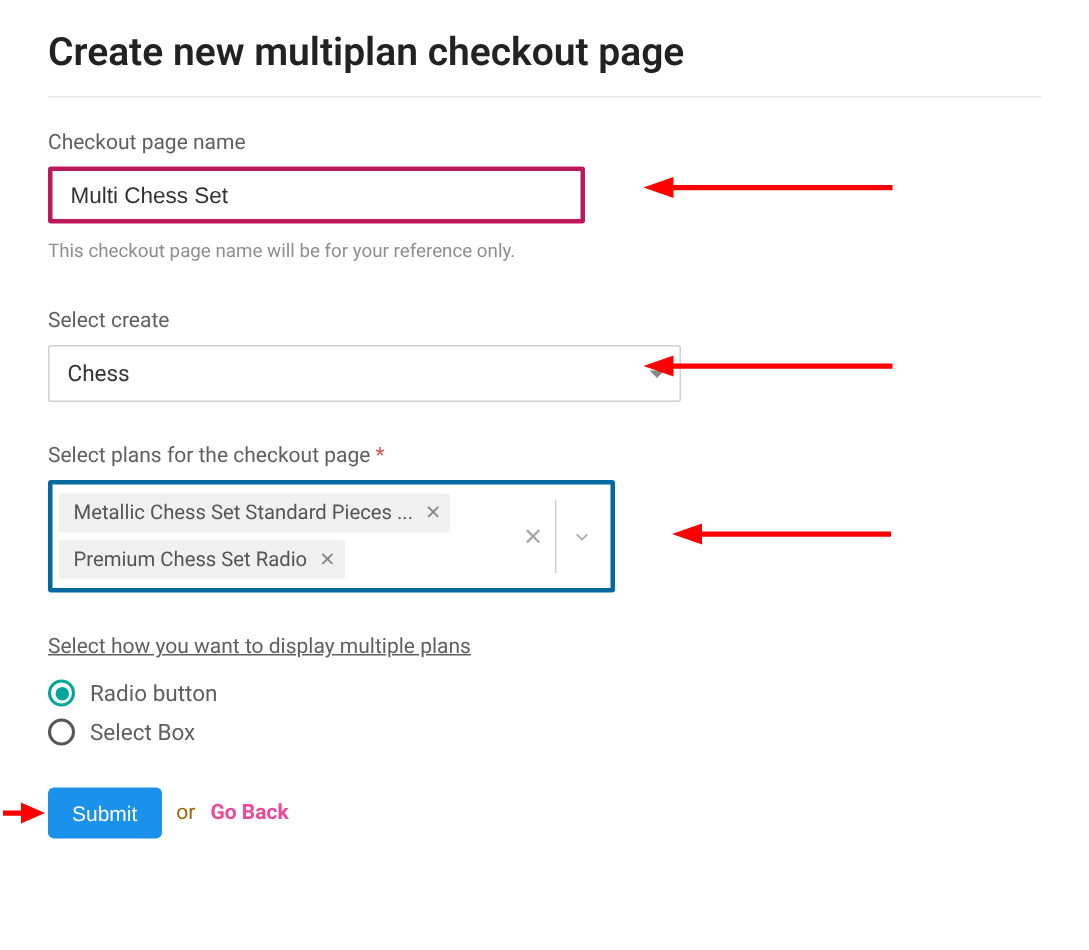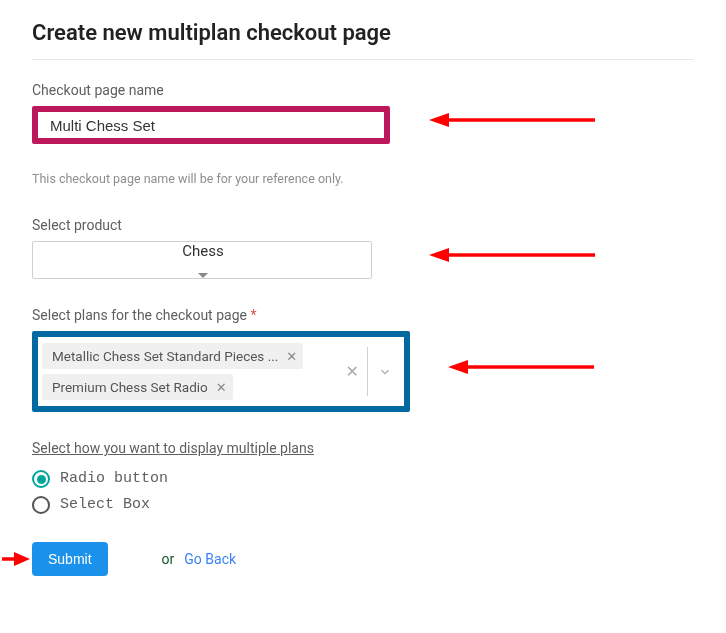--- a/index.html
+++ b/index.html
@@ -8,21 +8,21 @@
       padding: 0;
     }
     body {
       font-family: -apple-system, BlinkMacSystemFont, "Segoe UI", Roboto, "Helvetica Neue", Arial, sans-serif;
       background: #fff;
       color: #333;
       width: 726px;
       padding: 20px 32px 30px 32px;
     }
     h1 {
-      font-size: 22px;
+      font-size: 26px;
       font-weight: 600;
       color: #222;
       margin-bottom: 14px;
     }
     .divider {
       border: none;
       border-top: 1px solid #e6e6e6;
       margin-bottom: 22px;
     }
     .field-group {
@@ -34,61 +34,60 @@
       color: #5f5f5f;
       margin-bottom: 8px;
       display: block;
     }
     .required-mark {
       color: #d9534f;
     }
     .text-input {
       width: 358px;
       height: 38px;
-      border: 6px solid #be185d;
+      border: 3px solid #be185d;
       border-radius: 2px;
       padding: 0 12px;
       font-size: 15px;
       color: #333;
       outline: none;
     }
     .select-wrap {
-      width: 340px;
+      width: 422px;
       height: 38px;
       border: 1px solid #d0d0d0;
       border-radius: 2px;
       display: flex;
       align-items: center;
       justify-content: space-between;
       padding: 0 10px 0 12px;
       cursor: pointer;
       background: #fff;
-      flex-direction: column;
     }
     .select-value {
       font-size: 15px;
       color: #333;
     }
     .caret-down {
       width: 0;
       height: 0;
       border-left: 5px solid transparent;
       border-right: 5px solid transparent;
       border-top: 5px solid #888;
     }
     .help-text {
       font-size: 12.5px;
       color: #8e8e8e;
-      margin-top: 24px;
+      margin-top: 8px;
       line-height: 1.7;
       max-width: 380px;
     }
     .multiselect {
       width: 378px;
-      border: 6px solid #0369a1;
+      border: 3px solid #0369a1;
       border-radius: 2px;
       display: flex;
       align-items: stretch;
     }
     .multiselect-tags {
       flex: 1;
       padding: 6px 4px;
       display: flex;
       flex-wrap: wrap;
       gap: 5px;
@@ -134,24 +133,23 @@
     }
     .ms-caret svg {
       width: 14px;
       height: 14px;
       stroke: #aaa;
       stroke-width: 2;
       fill: none;
     }
     .radio-row {
       display: flex;
-      align-items: flex-start;
+      align-items: flex-end;
       gap: 10px;
       margin-bottom: 8px;
-      font-family: Liberation Mono, monospace;
     }
     .radio-outer {
       width: 18px;
       height: 18px;
       border-radius: 50%;
       border: 2px solid #555;
       display: flex;
       align-items: center;
       justify-content: center;
       cursor: pointer;
@@ -183,28 +181,28 @@
       color: #fff;
       border: none;
       border-radius: 4px;
       padding: 9px 16px;
       font-size: 14px;
       font-weight: 500;
       cursor: pointer;
     }
     .or-text {
       font-size: 14px;
-      color: #14532d;
-      margin-left: 44px;
+      color: #a16207;
     }
     .goback-link {
       font-size: 14px;
-      color: #3b82f6;
+      color: #ec4899;
       text-decoration: none;
       cursor: pointer;
+      font-weight: bold;
     }
     .arrow-annotation {
       position: absolute;
       pointer-events: none;
     }
     .arrow-svg {
       display: block;
     }
   </style>
 </head>
@@ -220,21 +218,21 @@
 
   <div class="arrow-annotation" style="left:395px; top:28px;">
     <svg class="arrow-svg" width="170" height="20" viewBox="0 0 170 20">
       <line x1="20" y1="10" x2="168" y2="10" stroke="#ff0000" stroke-width="3.5"></line>
       <polygon points="2,10 22,3 22,17" fill="#ff0000"></polygon>
     </svg>
   </div>
 </div>
 
 <div class="field-group">
-  <label class="field-label">Select product</label>
+  <label class="field-label">Select create</label>
   <div class="select-wrap">
     <span class="select-value">Chess</span>
     <span class="caret-down"></span>
   </div>
 
   <div class="arrow-annotation" style="left:395px; top:28px;">
     <svg class="arrow-svg" width="170" height="20" viewBox="0 0 170 20">
       <line x1="20" y1="10" x2="168" y2="10" stroke="#ff0000" stroke-width="3.5"></line>
       <polygon points="2,10 22,3 22,17" fill="#ff0000"></polygon>
     </svg>

